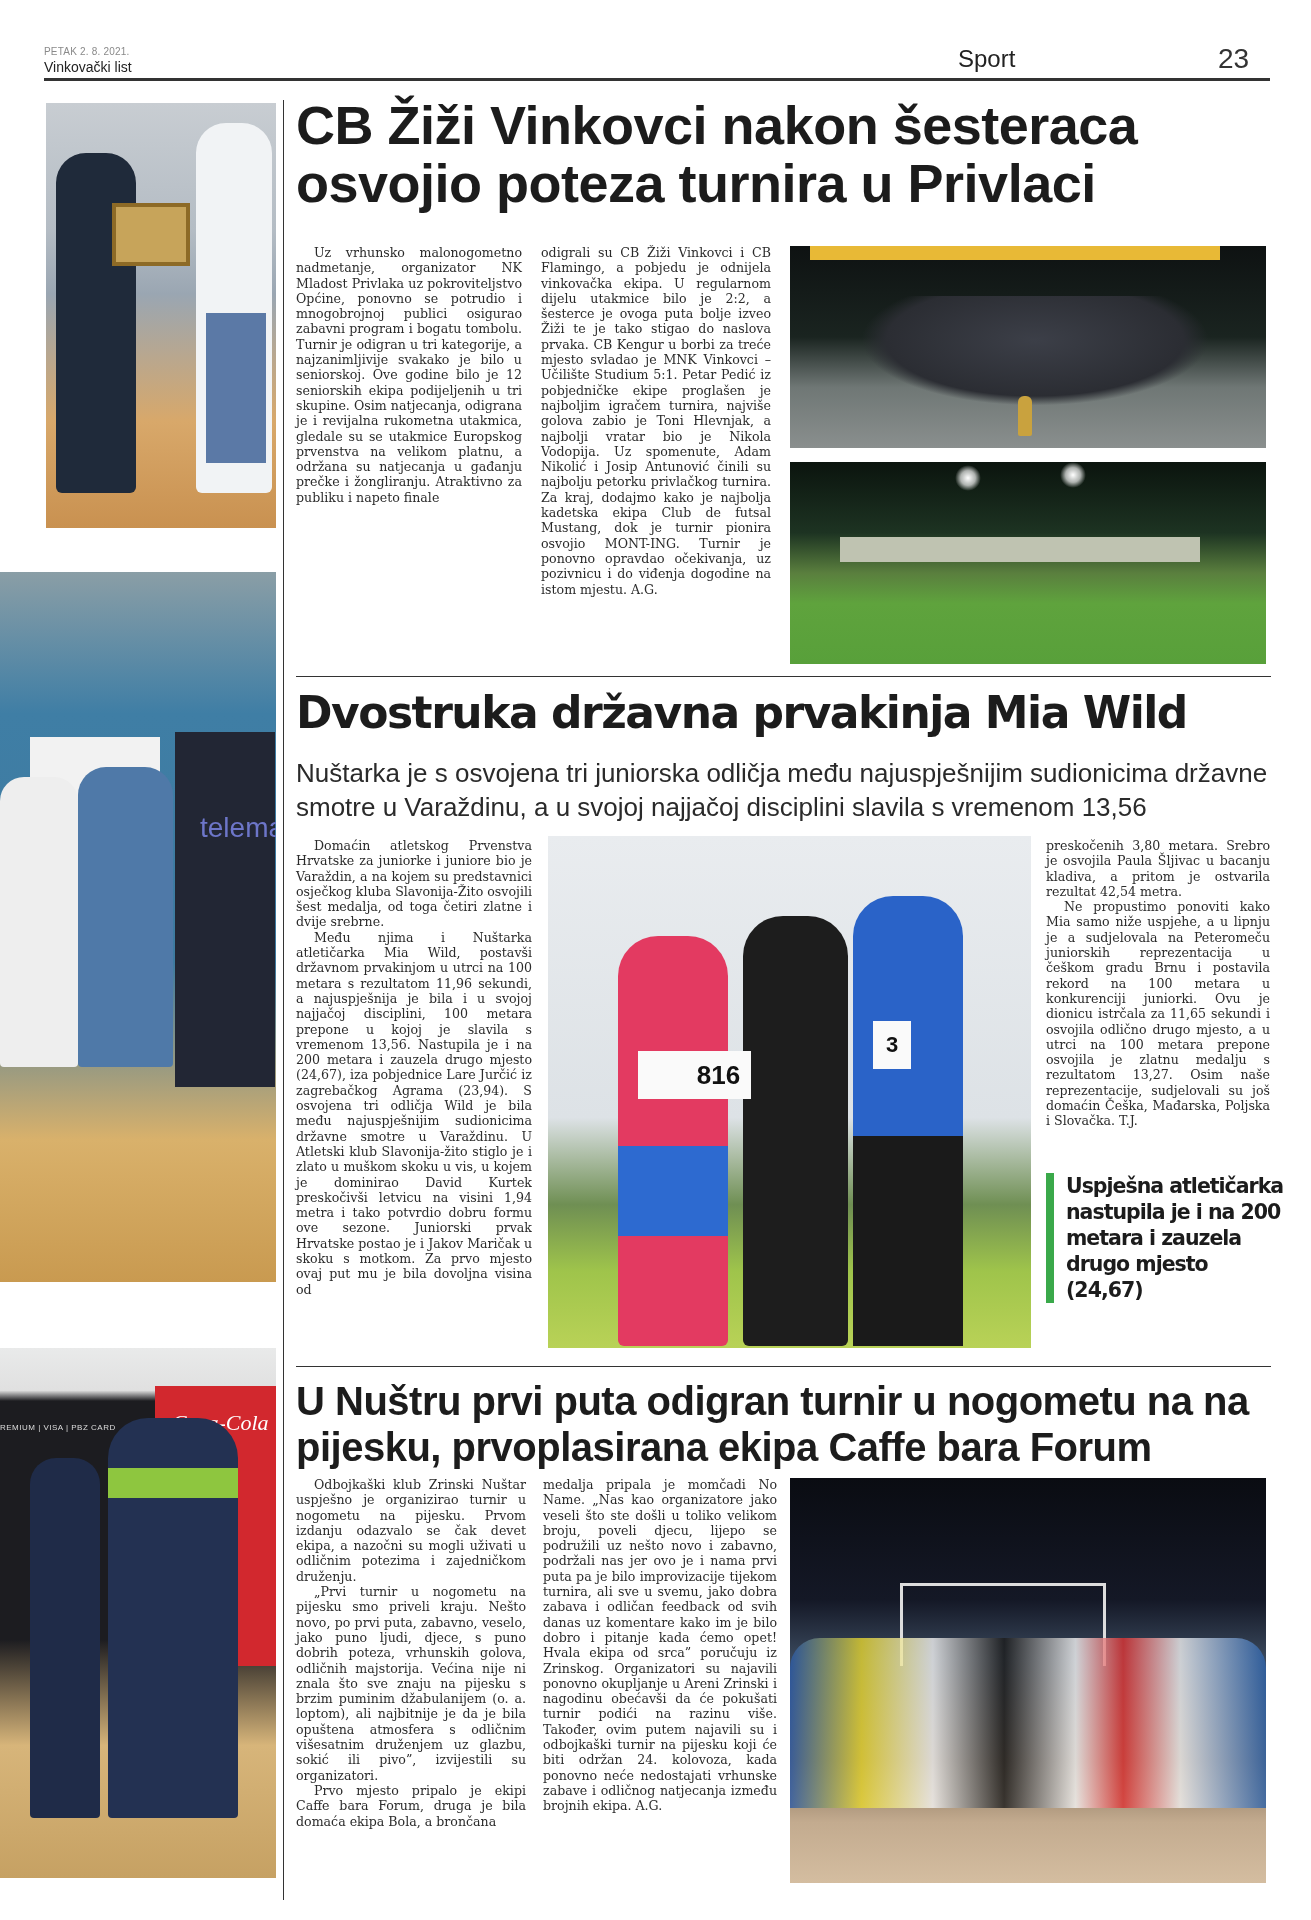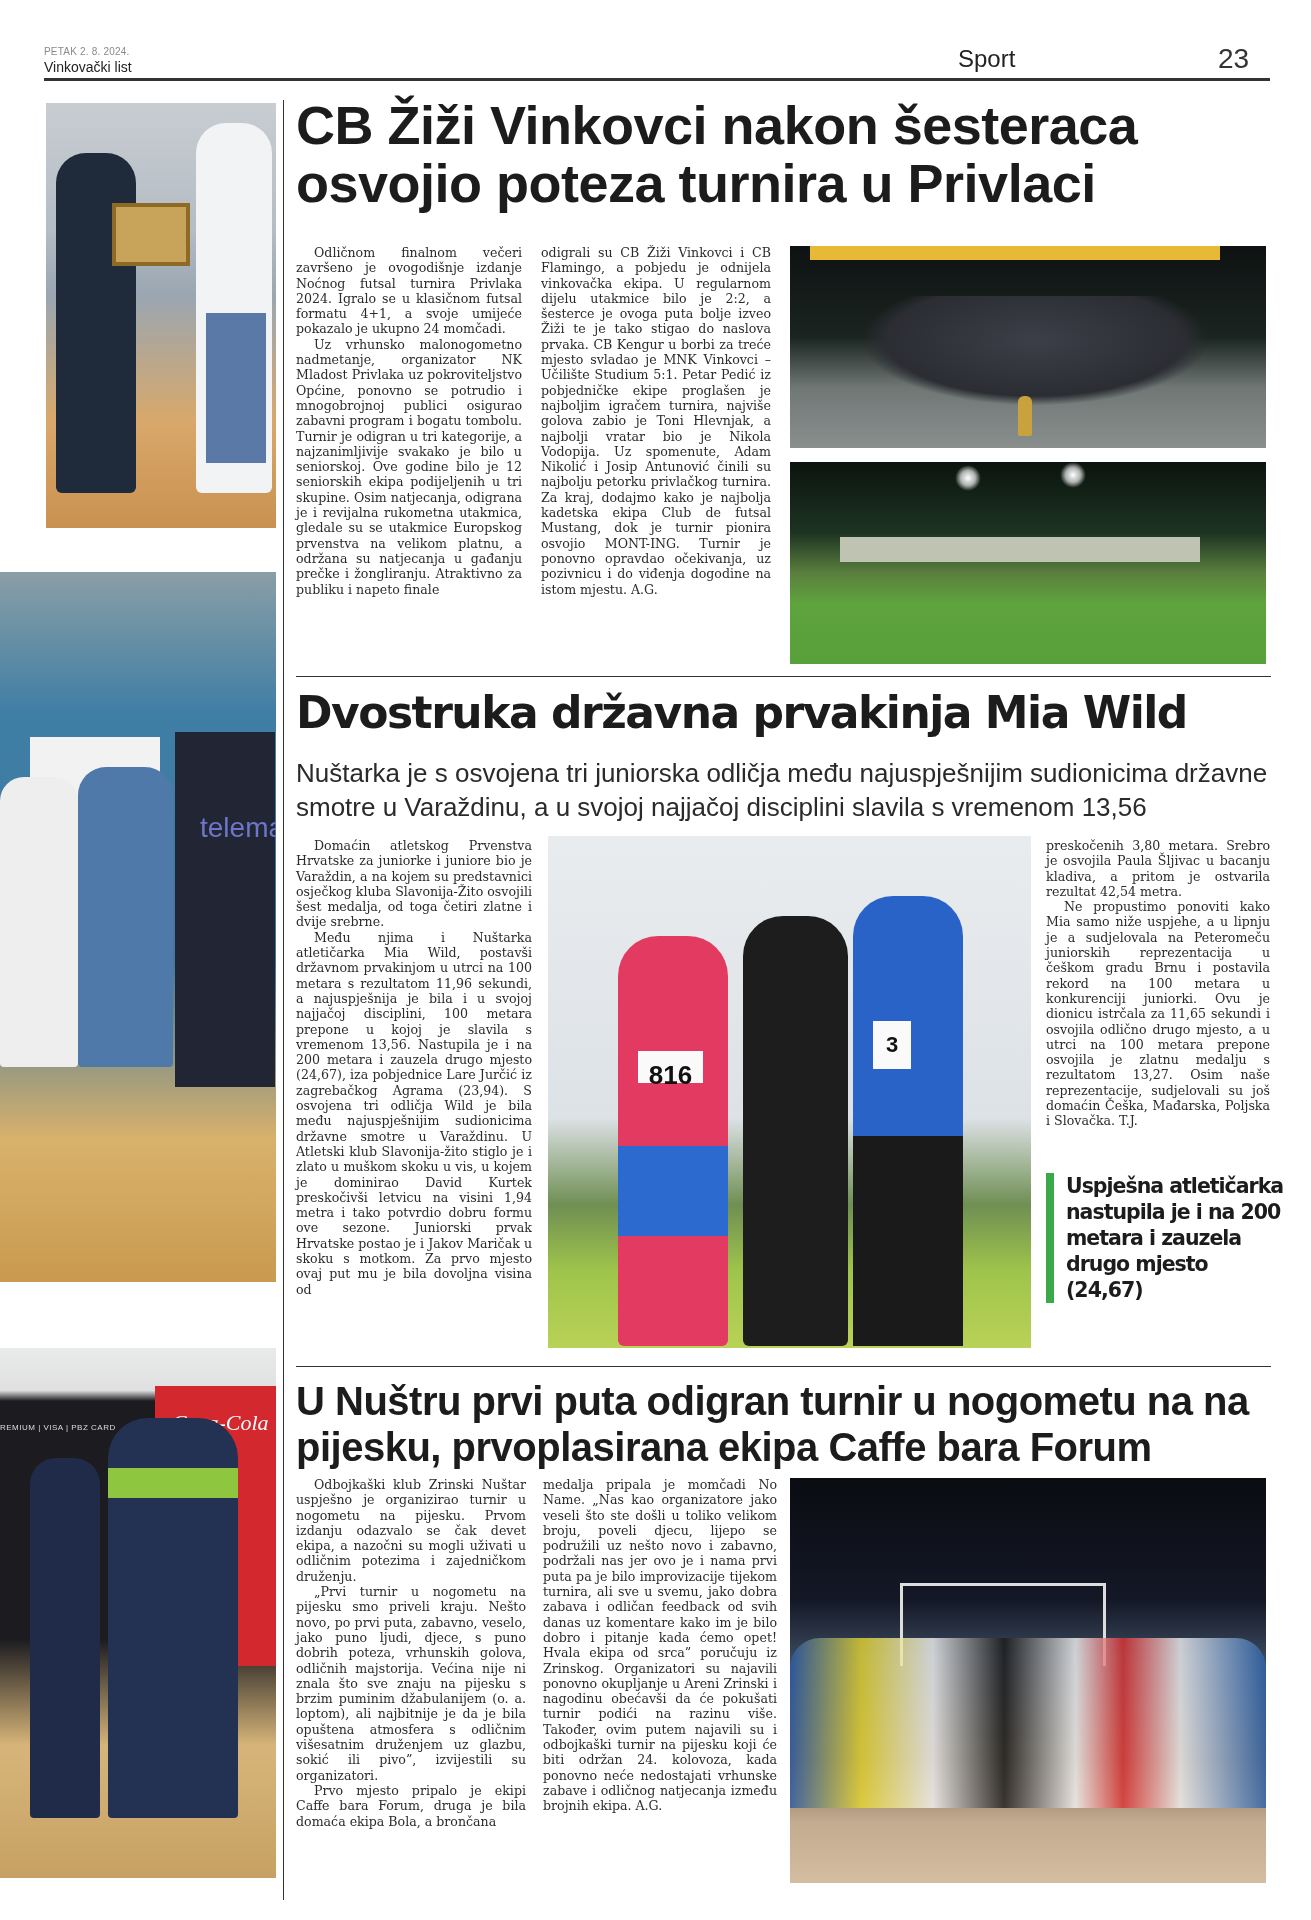--- a/index.html
+++ b/index.html
@@ -49,21 +49,21 @@
   .ph-medal2 .pA { position:absolute; left:30px; top:110px; width:70px; height:360px; background:#1f2b48; border-radius:26px 26px 4px 4px; }
   .ph-medal2 .pB { position:absolute; left:108px; top:70px; width:130px; height:400px; background:#233152; border-radius:40px 40px 4px 4px; }
   .ph-medal2 .green { position:absolute; left:108px; top:120px; width:130px; height:30px; background:#8ec63f; }
 
   .ph-run { left:548px; top:836px; width:483px; height:512px; background:linear-gradient(180deg,#e9ecef 0%,#dde2e6 55%,#6f8f53 72%,#9fc44b 85%,#b9d257 100%); }
   .ph-run .a1 { position:absolute; left:70px; top:100px; width:110px; height:410px; background:#e33a61; border-radius:40px 40px 6px 6px; }
   .ph-run .a1b { position:absolute; left:70px; top:310px; width:110px; height:90px; background:#2d6ad0; }
   .ph-run .a2 { position:absolute; left:195px; top:80px; width:105px; height:430px; background:#1d1d1d; border-radius:40px 40px 6px 6px; }
   .ph-run .a3 { position:absolute; left:305px; top:60px; width:110px; height:450px; background:#2a63c8; border-radius:40px 40px 6px 6px; }
   .ph-run .a3b { position:absolute; left:305px; top:300px; width:110px; height:210px; background:#1a1a1a; }
-  .ph-run .bib { position:absolute; left:90px; top:215px; width:65px; height:32px; background:#fafafa; font-family:"Liberation Sans", sans-serif; font-weight:bold; font-size:26px; color:#111; text-align:center; line-height:48px; }
+  .ph-run .bib { position:absolute; left:90px; top:215px; width:65px; height:48px; background:#fafafa; font-family:"Liberation Sans", sans-serif; font-weight:bold; font-size:26px; color:#111; text-align:center; line-height:48px;padding-left:48px; }
   .ph-run .bib2 { position:absolute; left:325px; top:185px; width:38px; height:48px; background:#fafafa; font-family:"Liberation Sans", sans-serif; font-weight:bold; font-size:22px; color:#111; text-align:center; line-height:48px; }
 
   .ph-beach { left:790px; top:1478px; width:476px; height:405px; background:linear-gradient(180deg,#0a0c12 0%,#141826 30%,#3b4a5e 45%,#7e6a55 70%,#c3ab8f 85%,#d4bda0 100%); }
   .ph-beach .goal { position:absolute; left:110px; top:105px; width:200px; height:80px; border:3px solid #ddd; border-bottom:none; }
   .ph-beach .grp { position:absolute; left:0; top:160px; width:476px; height:170px; background:linear-gradient(90deg,#2a59a6 0%,#e6d52f 15%,#f3f3f3 30%,#1b1b1b 45%,#f4f4f4 60%,#d33 70%,#f1f1f1 82%,#2c61a8 100%); opacity:0.8; border-radius:30px 30px 0 0; }
 
   
   .h1 { left:296px; top:96px; width:975px; font-family:"Liberation Sans", sans-serif; font-weight:bold; font-size:54px; line-height:58px; color:#1c1c1c; letter-spacing:-0.5px; }
   .h2 { left:296px; top:687px; width:975px; font-family:"DejaVu Sans", sans-serif; font-weight:bold; font-size:44px; line-height:52px; color:#1c1c1c; letter-spacing:-1.5px; }
   .sub2 { left:296px; top:756px; width:975px; font-family:"Liberation Sans", sans-serif; font-size:26px; line-height:34px; color:#2a2a2a; }
@@ -81,21 +81,21 @@
   .c2b { left:1046px; top:838px; width:224px; }
   .c3a { left:296px; top:1477px; width:230px; }
   .c3b { left:543px; top:1477px; width:234px; }
 
   
   .pull { left:1046px; top:1173px; width:224px; border-left:8px solid #3aa94a; padding-left:12px; font-family:"DejaVu Sans", sans-serif; font-weight:bold; font-size:20.5px; line-height:26px; color:#1c1c1c; letter-spacing:-1px; }
 </style>
 </head>
 <body>
 
-<div class="abs date">PETAK 2. 8. 2024.</div>
+<div class="abs date">PETAK 2. 8. 2021.</div>
 <div class="abs paper">Vinkovački list</div>
 <div class="abs section">Sport</div>
 <div class="abs pagenum">23</div>
 <div class="abs mast-rule"></div>
 
 <div class="abs vdiv"></div>
 
 <div class="abs photo ph-award">
   <div class="p1"></div>
     <div class="p2"></div>
@@ -113,21 +113,20 @@
   <div class="red"></div>
   <span class="cc">Coca-Cola</span>
   <span class="brands">REMIUM | VISA | PBZ CARD</span>
   <div class="pA"></div>
     <div class="pB"></div>
     <div class="green"></div>
 </div>
 
 <h1 class="abs h1" style="margin:0">CB Žiži Vinkovci nakon šesteraca osvojio poteza turnira u Privlaci</h1>
 <div class="abs col c1a">
-  <p>Odličnom finalnom večeri završeno je ovogodišnje izdanje Noćnog futsal turnira Privlaka 2024. Igralo se u klasičnom futsal formatu 4+1, a svoje umijeće pokazalo je ukupno 24 momčadi.</p>
   <p>Uz vrhunsko malonogometno nadmetanje, organizator NK Mladost Privlaka uz pokroviteljstvo Općine, ponovno se potrudio i mnogobrojnoj publici osigurao zabavni program i bogatu tombolu. Turnir je odigran u tri kategorije, a najzanimljivije svakako je bilo u seniorskoj. Ove godine bilo je 12 seniorskih ekipa podijeljenih u tri skupine. Osim natjecanja, odigrana je i revijalna rukometna utakmica, gledale su se utakmice Europskog prvenstva na velikom platnu, a održana su natjecanja u gađanju prečke i žongliranju. Atraktivno za publiku i napeto finale</p>
 </div>
 <div class="abs col c1b">
   <p style="text-indent:0">odigrali su CB Žiži Vinkovci i CB Flamingo, a pobjedu je odnijela vinkovačka ekipa. U regularnom dijelu utakmice bilo je 2:2, a šesterce je ovoga puta bolje izveo Žiži te je tako stigao do naslova prvaka. CB Kengur u borbi za treće mjesto svladao je MNK Vinkovci – Učilište Studium 5:1. Petar Pedić iz pobjedničke ekipe proglašen je najboljim igračem turnira, najviše golova zabio je Toni Hlevnjak, a najbolji vratar bio je Nikola Vodopija. Uz spomenute, Adam Nikolić i Josip Antunović činili su najbolju petorku privlačkog turnira. Za kraj, dodajmo kako je najbolja kadetska ekipa Club de futsal Mustang, dok je turnir pionira osvojio MONT-ING. Turnir je ponovno opravdao očekivanja, uz pozivnicu i do viđenja dogodine na istom mjestu.  A.G.</p>
 </div>
 <div class="abs photo ph-team">
   <div class="banner"></div>
     <div class="crowd"></div>
     <div class="trophy"></div>
 </div>

